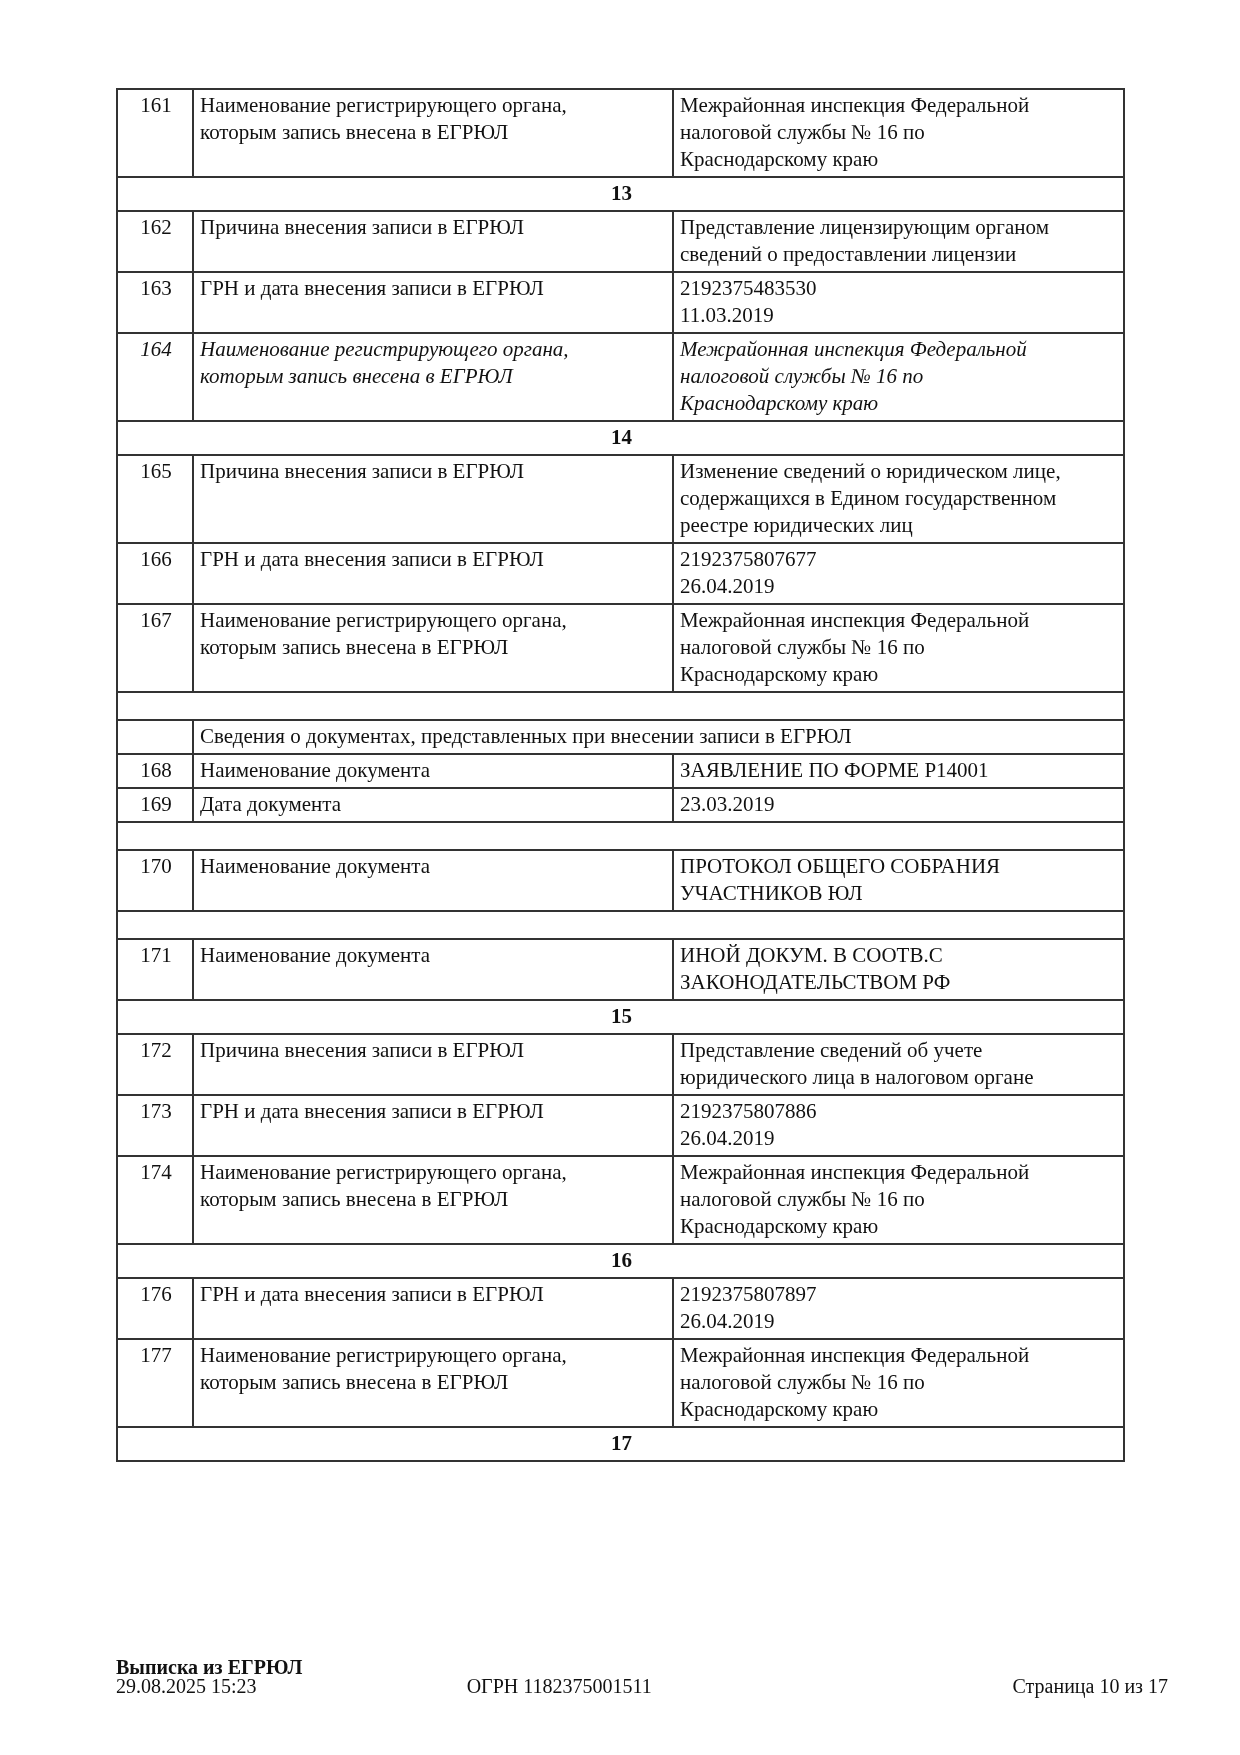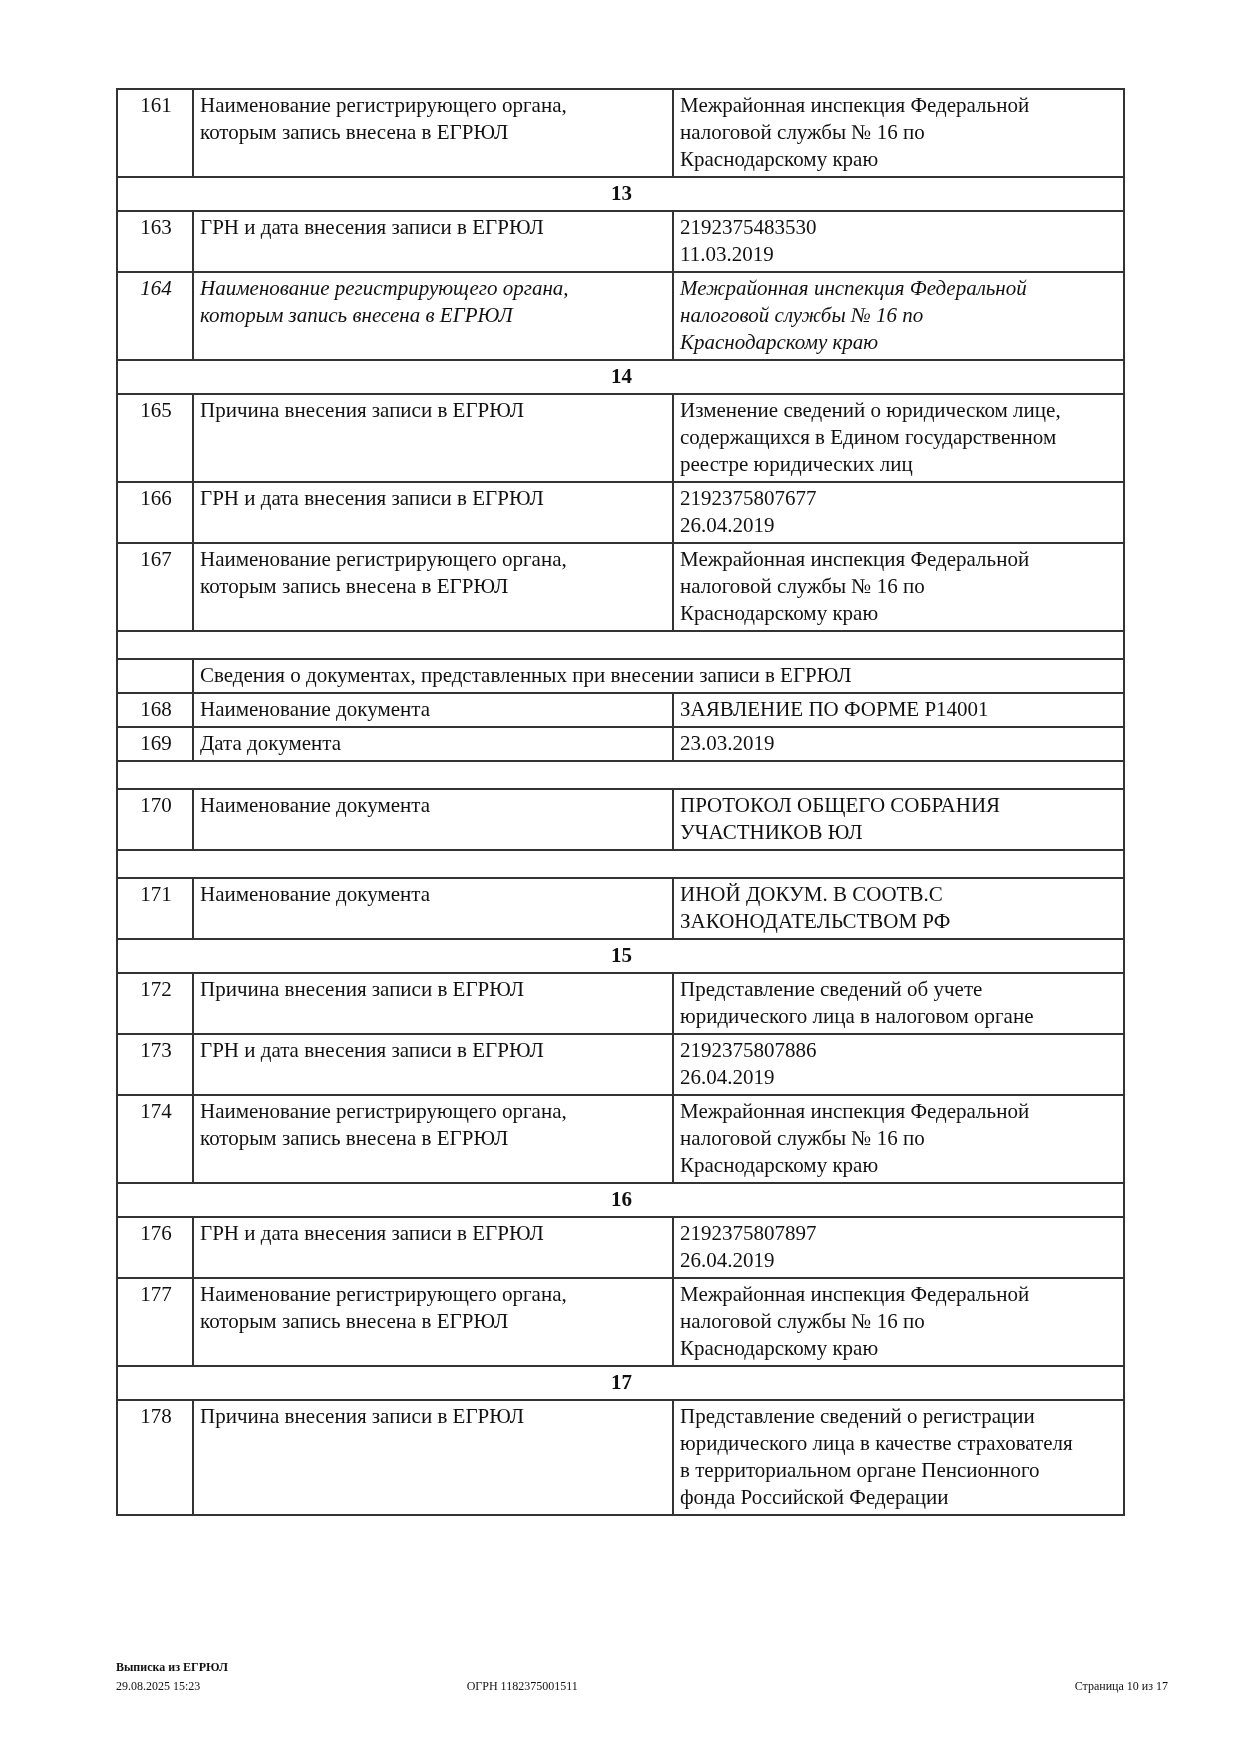--- a/index.html
+++ b/index.html
@@ -53,21 +53,21 @@
   tr.section-row { height: 33px; }
   tr.spacer-row  { height: 28px; }
   tr.subheader-row { height: 33px; }
   .footer {
     position: absolute;
     left: 116px;
     top: 1658px;
     width: 1052px;
     display: flex;
     align-items: flex-end;
-    font-size: 12px;
+    font-size: 20px;
     line-height: 19px;
   }
   .footer > div { flex: 1 1 0; }
   .footer .f-left   { text-align: left; }
   .footer .f-center { text-align: left; }
   .footer .f-right  { text-align: right; }
   .footer .doc-title { font-weight: bold; }
 </style>
 </head>
 <body>
@@ -86,20 +86,26 @@
           <td class="label-cell">Наименование регистрирующего органа,
 которым запись внесена в ЕГРЮЛ</td>
           <td class="value-cell">Межрайонная инспекция Федеральной
 налоговой службы № 16 по
 Краснодарскому краю</td>
         </tr>
         <tr class="section-row">
           <td class="section-cell" colspan="3">13</td>
         </tr>
         <tr style="height: 59px;">
+          <td class="num-cell">162</td>
+          <td class="label-cell">Причина внесения записи в ЕГРЮЛ</td>
+          <td class="value-cell">Представление лицензирующим органом
+сведений о предоставлении лицензии</td>
+        </tr>
+        <tr style="height: 59px;">
           <td class="num-cell">163</td>
           <td class="label-cell">ГРН и дата внесения записи в ЕГРЮЛ</td>
           <td class="value-cell">2192375483530
 11.03.2019</td>
         </tr>
         <tr style="height: 86px; font-style: italic;">
           <td class="num-cell">164</td>
           <td class="label-cell">Наименование регистрирующего органа,
 которым запись внесена в ЕГРЮЛ</td>
           <td class="value-cell">Межрайонная инспекция Федеральной
@@ -200,28 +206,20 @@
         <tr style="height: 86px;">
           <td class="num-cell">177</td>
           <td class="label-cell">Наименование регистрирующего органа,
 которым запись внесена в ЕГРЮЛ</td>
           <td class="value-cell">Межрайонная инспекция Федеральной
 налоговой службы № 16 по
 Краснодарскому краю</td>
         </tr>
         <tr class="section-row">
           <td class="section-cell" colspan="3">17</td>
-        </tr>
-        <tr style="height: 113px;">
-          <td class="num-cell">178</td>
-          <td class="label-cell">Причина внесения записи в ЕГРЮЛ</td>
-          <td class="value-cell">Представление сведений о регистрации
-юридического лица в качестве страхователя
-в территориальном органе Пенсионного
-фонда Российской Федерации</td>
         </tr>
       </tbody>
   </table>
 
   <div class="footer">
     <div class="f-left">
       <div class="doc-title">Выписка из ЕГРЮЛ</div>
       <div>29.08.2025 15:23</div>
     </div>
     <div class="f-center">ОГРН 1182375001511</div>

